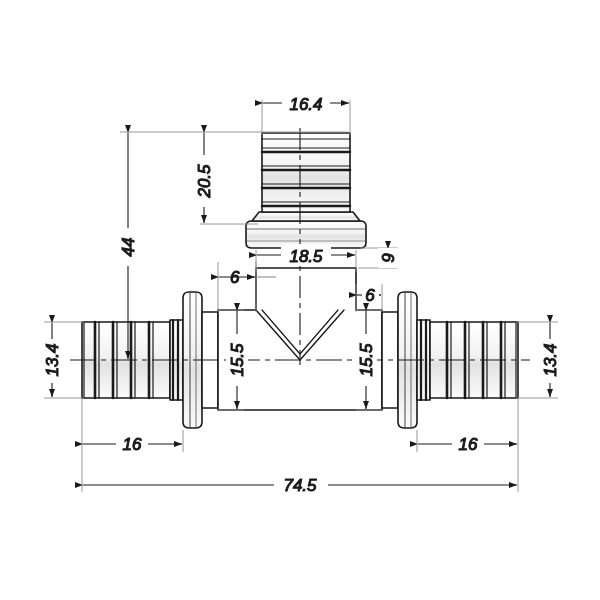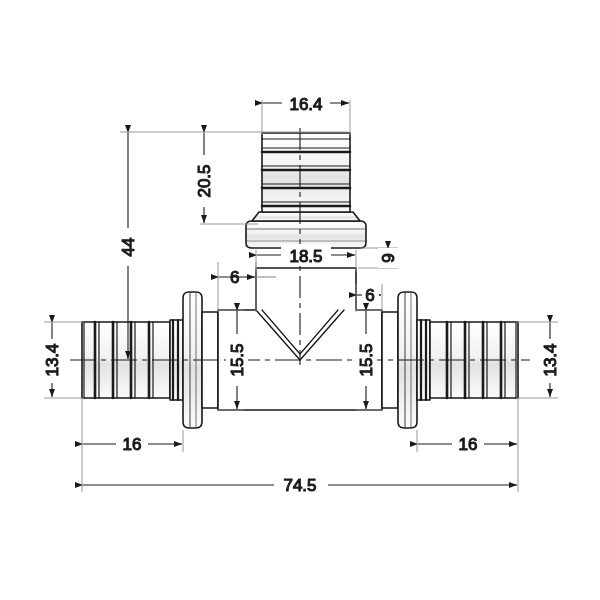--- a/index.html
+++ b/index.html
@@ -1,17 +1,17 @@
 <!DOCTYPE html>
 <html><head>
 <meta charset="utf-8">
 <style>
   html,body{margin:0;padding:0;background:#ffffff;}
   body{width:600px;height:600px;font-family:"Liberation Sans",sans-serif;overflow:hidden;}
-  #stage{position:relative;width:600px;height:592px;background:#ffffff;}
+  #stage{position:relative;width:600px;height:592px;background:#ffffff;font-style:italic;}
   svg{display:block;}
   .dimtxt{font-family:"Liberation Sans",sans-serif;font-size:17px;fill:#1a1a1a;}
   .dimtxt-v{font-family:"Liberation Sans",sans-serif;font-size:17px;fill:#1a1a1a;}
 </style>
 </head>
 <body>
 
 <div id="stage">
 <svg width="600" height="600" viewBox="0 0 600 600">
 

